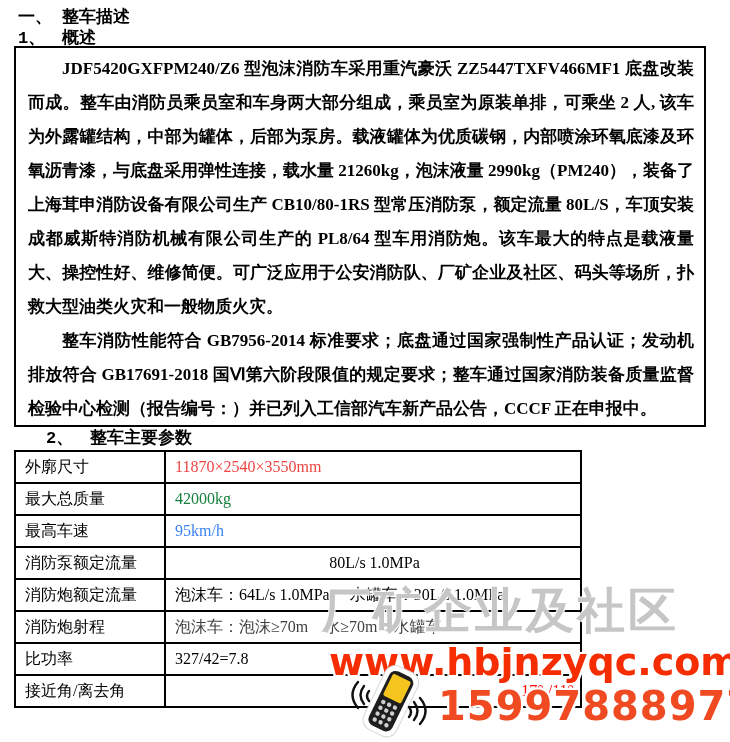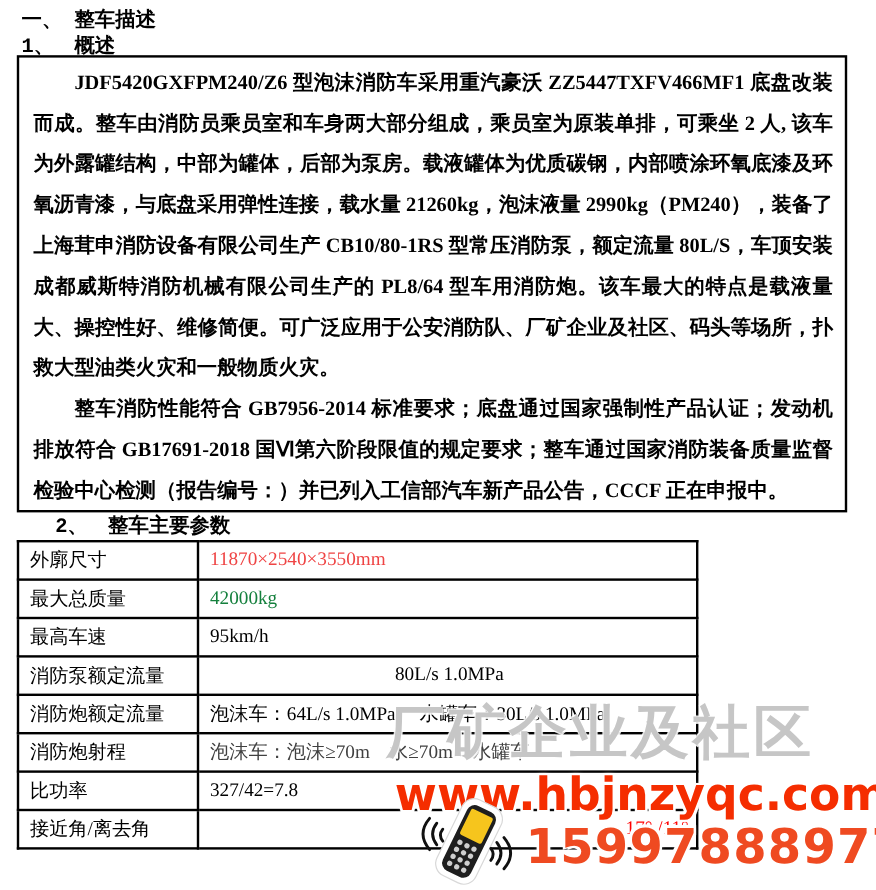--- a/index.html
+++ b/index.html
@@ -82,21 +82,21 @@
     <tr>
       <td class="lbl">外廓尺寸</td>
       <td style="color: #ef4444;">11870×2540×3550mm</td>
     </tr>
     <tr>
       <td class="lbl">最大总质量</td>
       <td style="color: #15803d;">42000kg</td>
     </tr>
     <tr>
       <td class="lbl">最高车速</td>
-      <td style="color: #000000;">95km/h</td>
+      <td style="color: #3b82f6;">95km/h</td>
     </tr>
     <tr>
       <td class="lbl">消防泵额定流量</td>
       <td style="color: rgb(0, 0, 0); text-align: center;">80L/s  1.0MPa</td>
     </tr>
     <tr>
       <td class="lbl">消防炮额定流量</td>
       <td style="color: rgb(0, 0, 0);">泡沫车：64L/s 1.0MPa　 水罐车：30L/s 1.0MPa</td>
     </tr>
     <tr>

